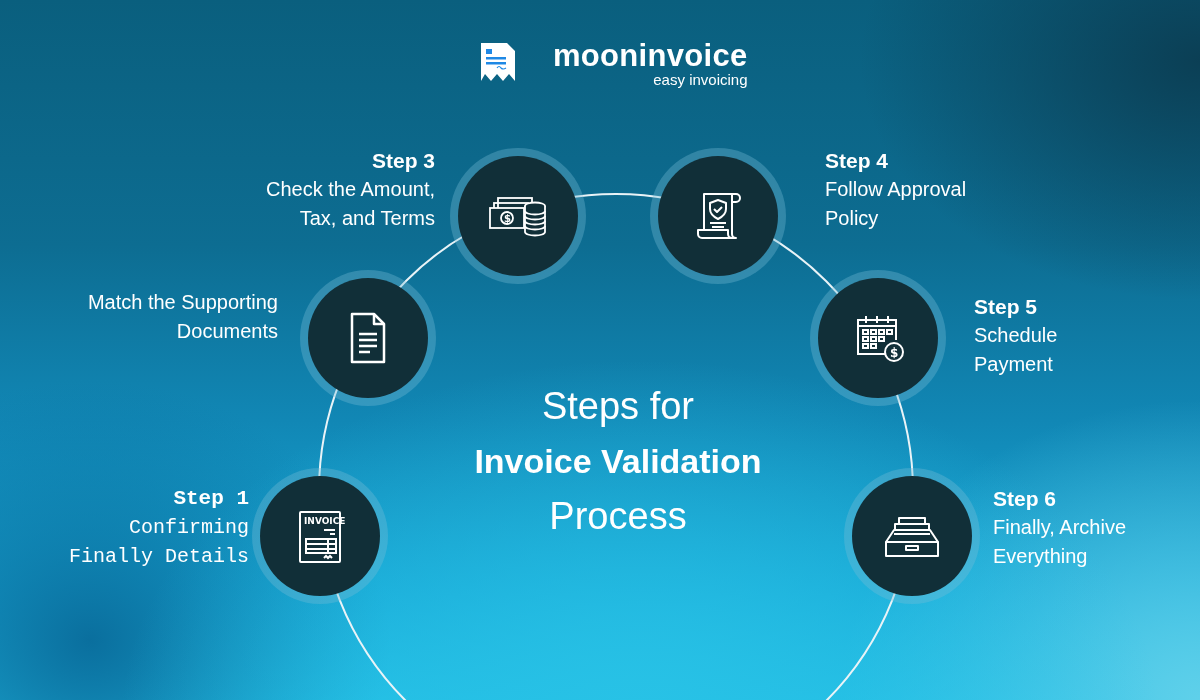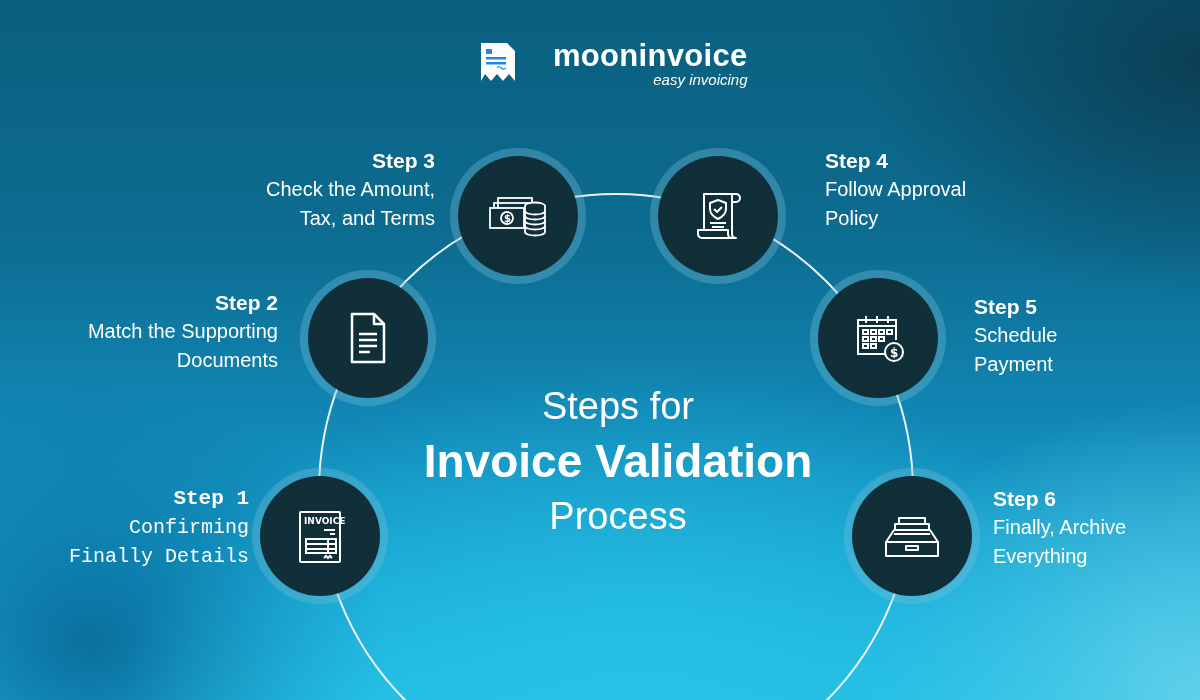--- a/index.html
+++ b/index.html
@@ -26,24 +26,24 @@
   }
   .core svg { width: 60px; height: 60px; }
   .label { position: absolute; font-size: 20px; line-height: 29px; }
   .label .step { font-weight: 700; font-size: 21px; display: block; }
   .label .desc { display: block; white-space: pre-line; }
   .right { text-align: right; }
   .left { text-align: left; }
   .logo { position: absolute; left: 479px; top: 41px; display: flex; align-items: flex-start; }
   .logo-icon { width: 38px; height: 40px; margin-right: 12px; }
   .logo-name { font-size: 31px; font-weight: 700; letter-spacing: 0.3px; line-height: 30px; display: block; margin-left: 24px; }
-  .logo-tag { font-size: 15px; text-align: right; display: block; line-height: 16px; margin-top: 1px; font-style: italic; }
+  .logo-tag { font-size: 15px; text-align: right; display: block; line-height: 16px; margin-top: 1px; }
   .center-title { position: absolute; left: 416px; top: 380px; width: 404px; text-align: center; }
   .center-title .l1 { font-size: 38px; line-height: 52px; display: block; font-weight: 400; text-align: center; }
-  .center-title .l2 { font-size: 46px; line-height: 58px; display: block; font-weight: 700; }
+  .center-title .l2 { font-size: 34px; line-height: 58px; display: block; font-weight: 700; }
   .center-title .l3 { font-size: 38px; line-height: 52px; display: block; font-weight: 400; }
 </style>
 </head>
 <body>
 
 <div class="logo">
   <svg class="logo-icon" viewBox="0 0 38 40">
     <path d="M2 2 H28 L36 10 V40 L30 33 L24 40 L18 33 L12 40 L6 33 L2 40 Z" fill="#ffffff"></path>
     <rect x="7" y="8" width="6" height="5" fill="#1e88e5"></rect>
     <rect x="7" y="16" width="20" height="2.5" fill="#1e88e5"></rect>
@@ -93,21 +93,20 @@
       <path d="M14 6 H36 L46 16 V54 H14 Z"></path>
       <path d="M36 6 V16 H46"></path>
       <line x1="21" y1="26" x2="39" y2="26"></line>
         <line x1="21" y1="32" x2="39" y2="32"></line>
       <line x1="21" y1="38" x2="39" y2="38"></line>
         <line x1="21" y1="44" x2="32" y2="44"></line>
     </svg>
   </div>
 </div>
 <div class="label right" style="left:30px; top:288px; width:248px;">
-  <span class="step">Step 2</span>
   <span class="desc">Match the Supporting
 Documents</span>
 </div>
 
 <div class="node" style="left:518px; top:216px;">
   <div class="halo"></div>
   <div class="core">
     <svg viewBox="0 0 60 60" fill="none" stroke="#fff" stroke-width="1.8">
       <rect x="10" y="12" width="34" height="20"></rect>
       <rect x="6" y="17" width="34" height="20"></rect>

